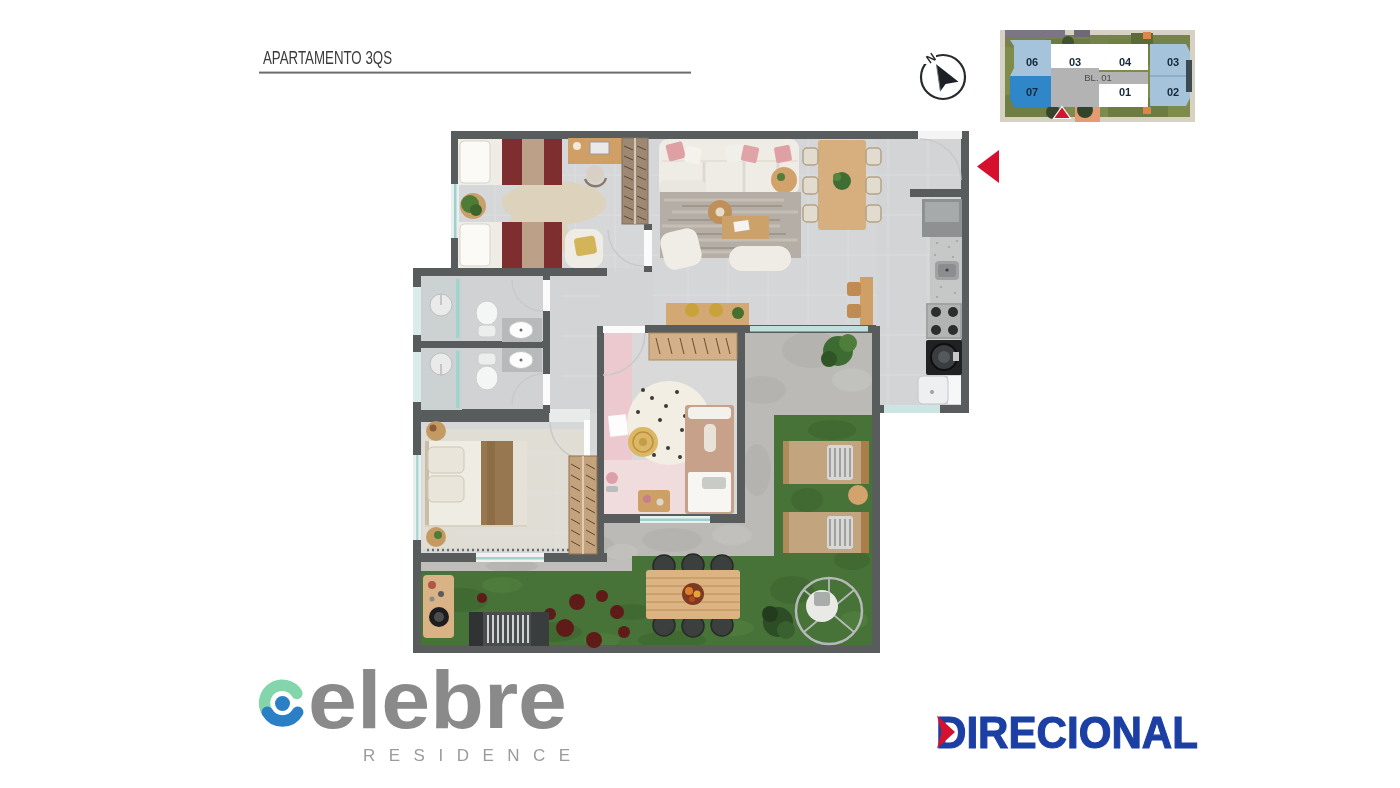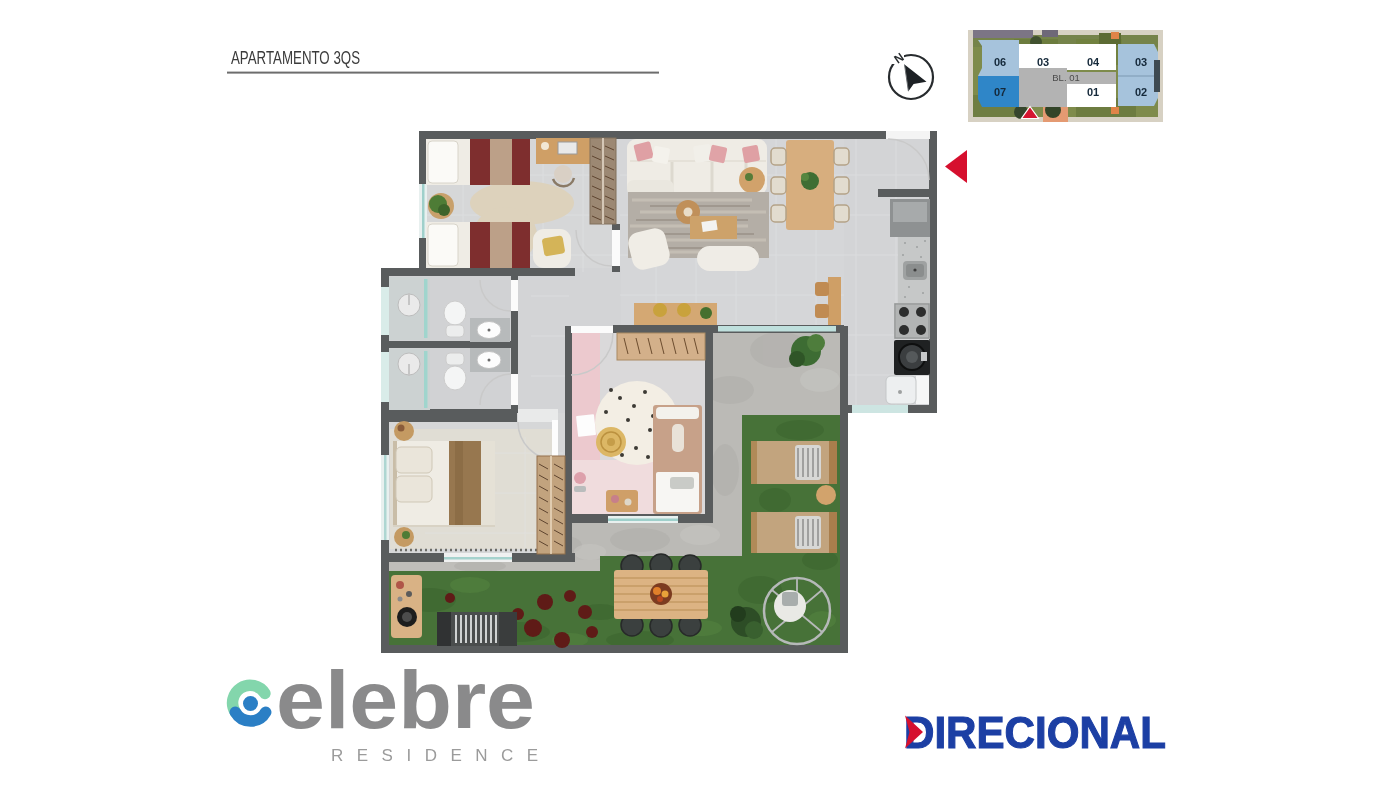--- a/index.html
+++ b/index.html
@@ -1,17 +1,17 @@
 <!DOCTYPE html>
 <html><head>
 <meta charset="utf-8">
 <style>
   html,body{margin:0;padding:0;background:#ffffff;}
   #page{position:relative;width:1189px;height:788px;background:#ffffff;overflow:hidden;
-        font-family:"Liberation Sans", sans-serif;}
+        font-family:"Liberation Sans", sans-serif;margin-left:32px;}
 </style>
 </head>
 <body>
 <div id="page">
 <svg width="1400" height="788" viewBox="0 0 1400 788">
 
 <rect x="0" y="0" width="1400" height="788" fill="#ffffff"></rect>
 
 <text x="231" y="64" font-size="18.5" fill="#3b3b3b" textLength="129" lengthAdjust="spacingAndGlyphs" font-family="Liberation Sans, sans-serif">APARTAMENTO 3QS</text>
 

